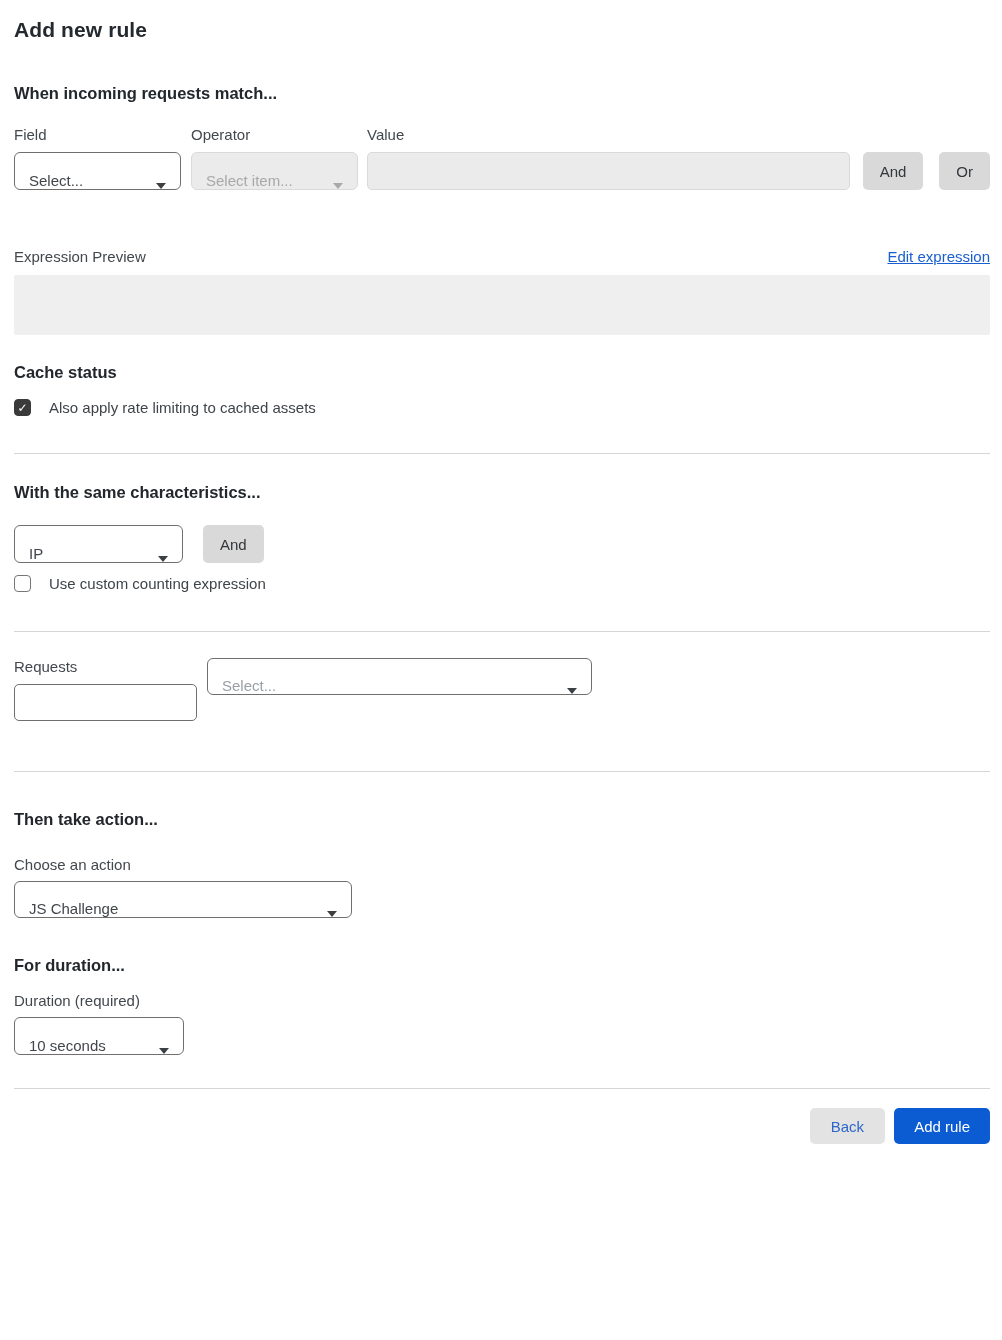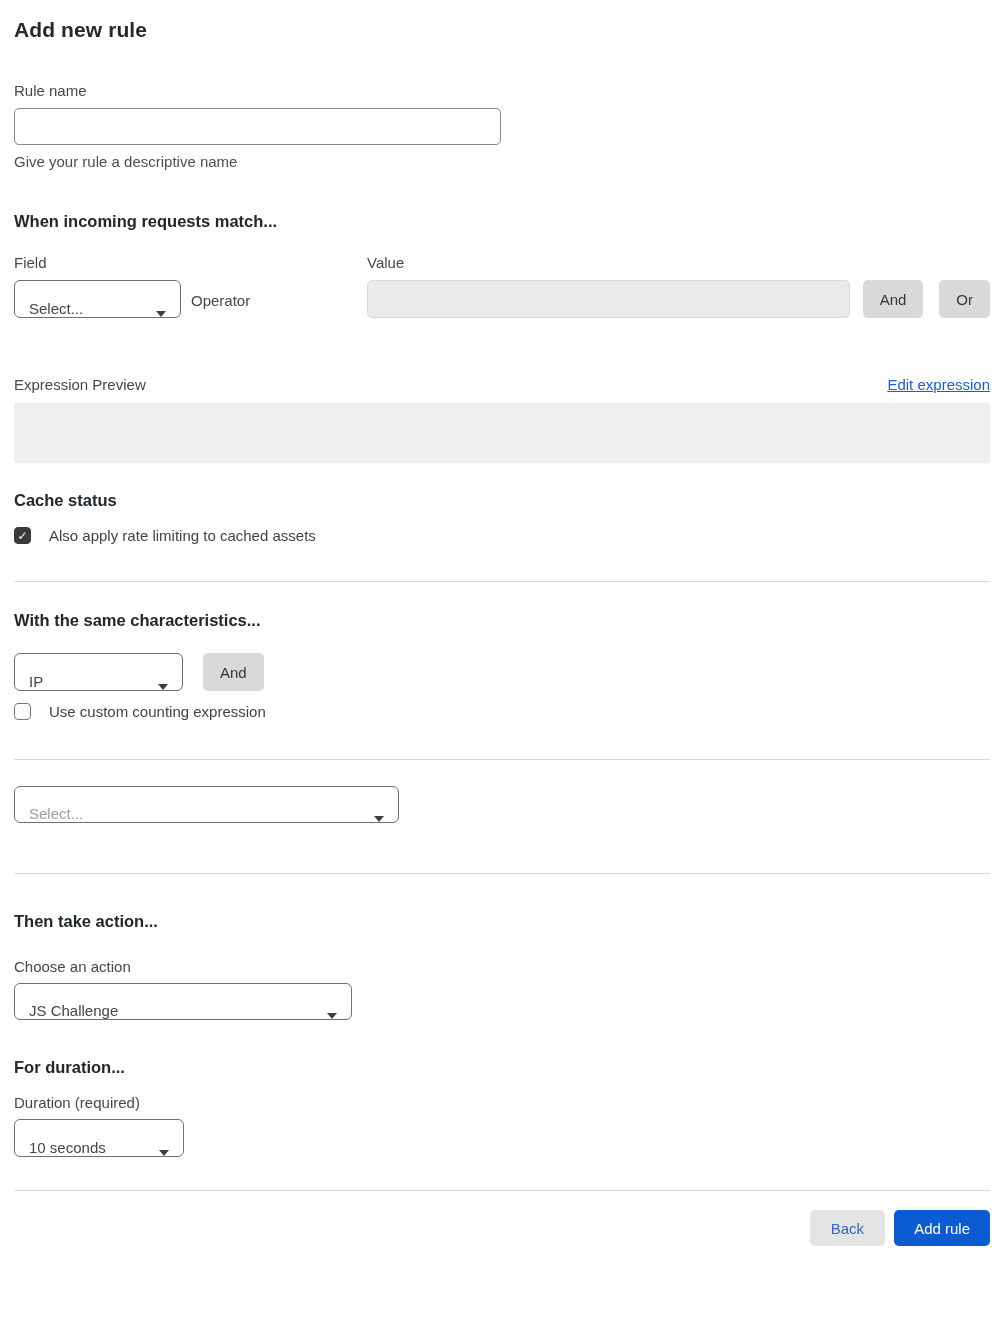--- a/index.html
+++ b/index.html
@@ -172,38 +172,37 @@
     padding-bottom: 14px;
   }
 </style>
 </head>
 <body>
 
 <div class="page">
 
   <h1 class="page-title">Add new rule</h1>
 
-  <div style="margin-top:40px">
-    <label class="field-label">Rule name</label>
-    <input class="text-input" style="width: 487px;" type="text" value="">
-    <div class="helper-text">Give your rule a descriptive name</div>
-  </div>
 
   <h2 class="section-heading" style="margin-top:42px">When incoming requests match...</h2>
 
   <div class="match-row">
     <div class="col" style="width:167px; margin-right:10px">
       <label class="field-label">Field</label>
       <div class="select-box">
         <span>Select...</span>
         <span class="caret"></span>
       </div>
     </div>
     <div class="col" style="width:167px; margin-right:9px">
       <label class="field-label">Operator</label>
+      <div class="select-box disabled">
+        <span>Select item...</span>
+        <span class="caret gray"></span>
+      </div>
     </div>
     <div class="col grow">
       <label class="field-label">Value</label>
       <input class="text-input disabled" style="width: 100%; height: 38px;" type="text" disabled="" value="">
     </div>
     <button class="btn btn-gray" style="margin-left:13px">And</button>
     <button class="btn btn-gray" style="margin-left:16px">Or</button>
   </div>
 
   <div class="expr-header">
@@ -235,20 +234,24 @@
 
   <div class="check-row" style="margin-top:12px">
     <span class="checkbox"></span>
     <span class="check-label">Use custom counting expression</span>
   </div>
 
   <hr class="divider" style="margin-top:39px">
 
 
   <div style="display:flex; margin-top:26px">
+    <div class="col" style="width:183px; margin-right:10px">
+      <label class="field-label">Requests</label>
+      <input class="text-input" style="width: 100%; border-color: rgb(111, 111, 111);" type="text" value="">
+    </div>
     <div class="col" style="width:385px">
       <div class="select-box" style="height:37px">
         <span class="placeholder">Select...</span>
         <span class="caret"></span>
       </div>
     </div>
   </div>
 
   <hr class="divider" style="margin-top:50px">
 

